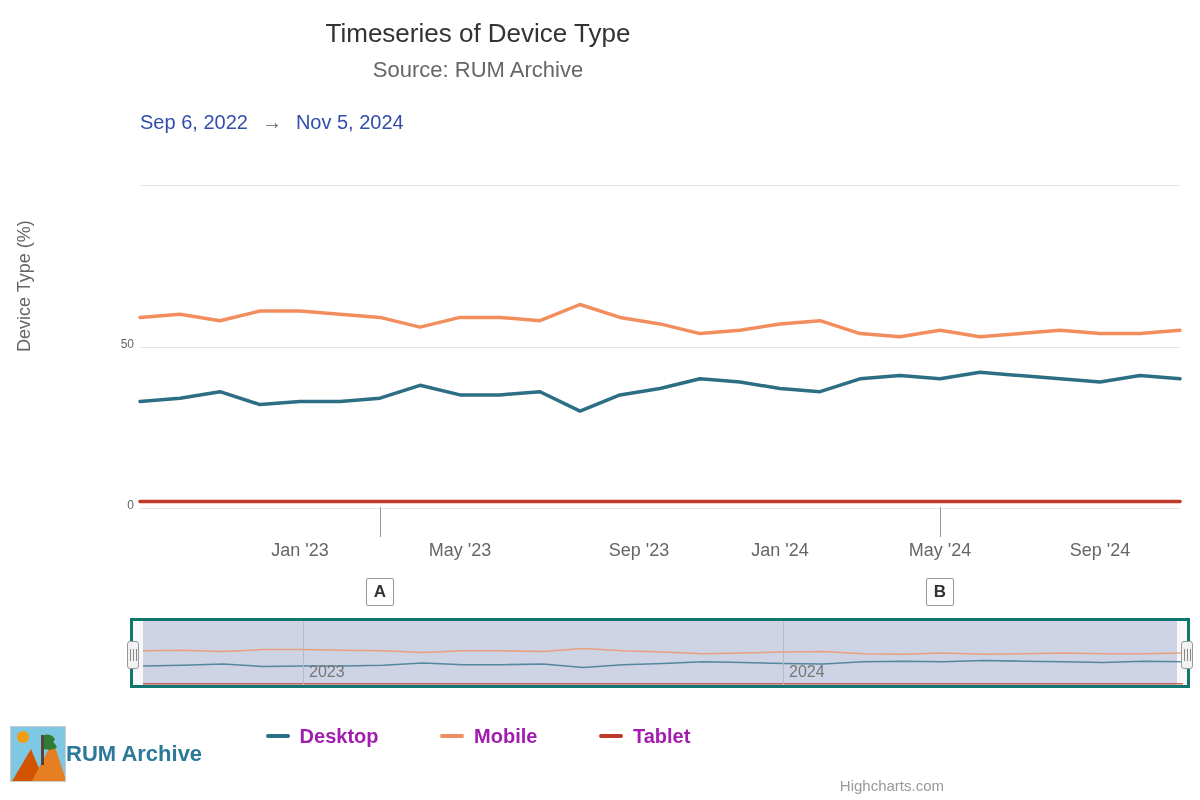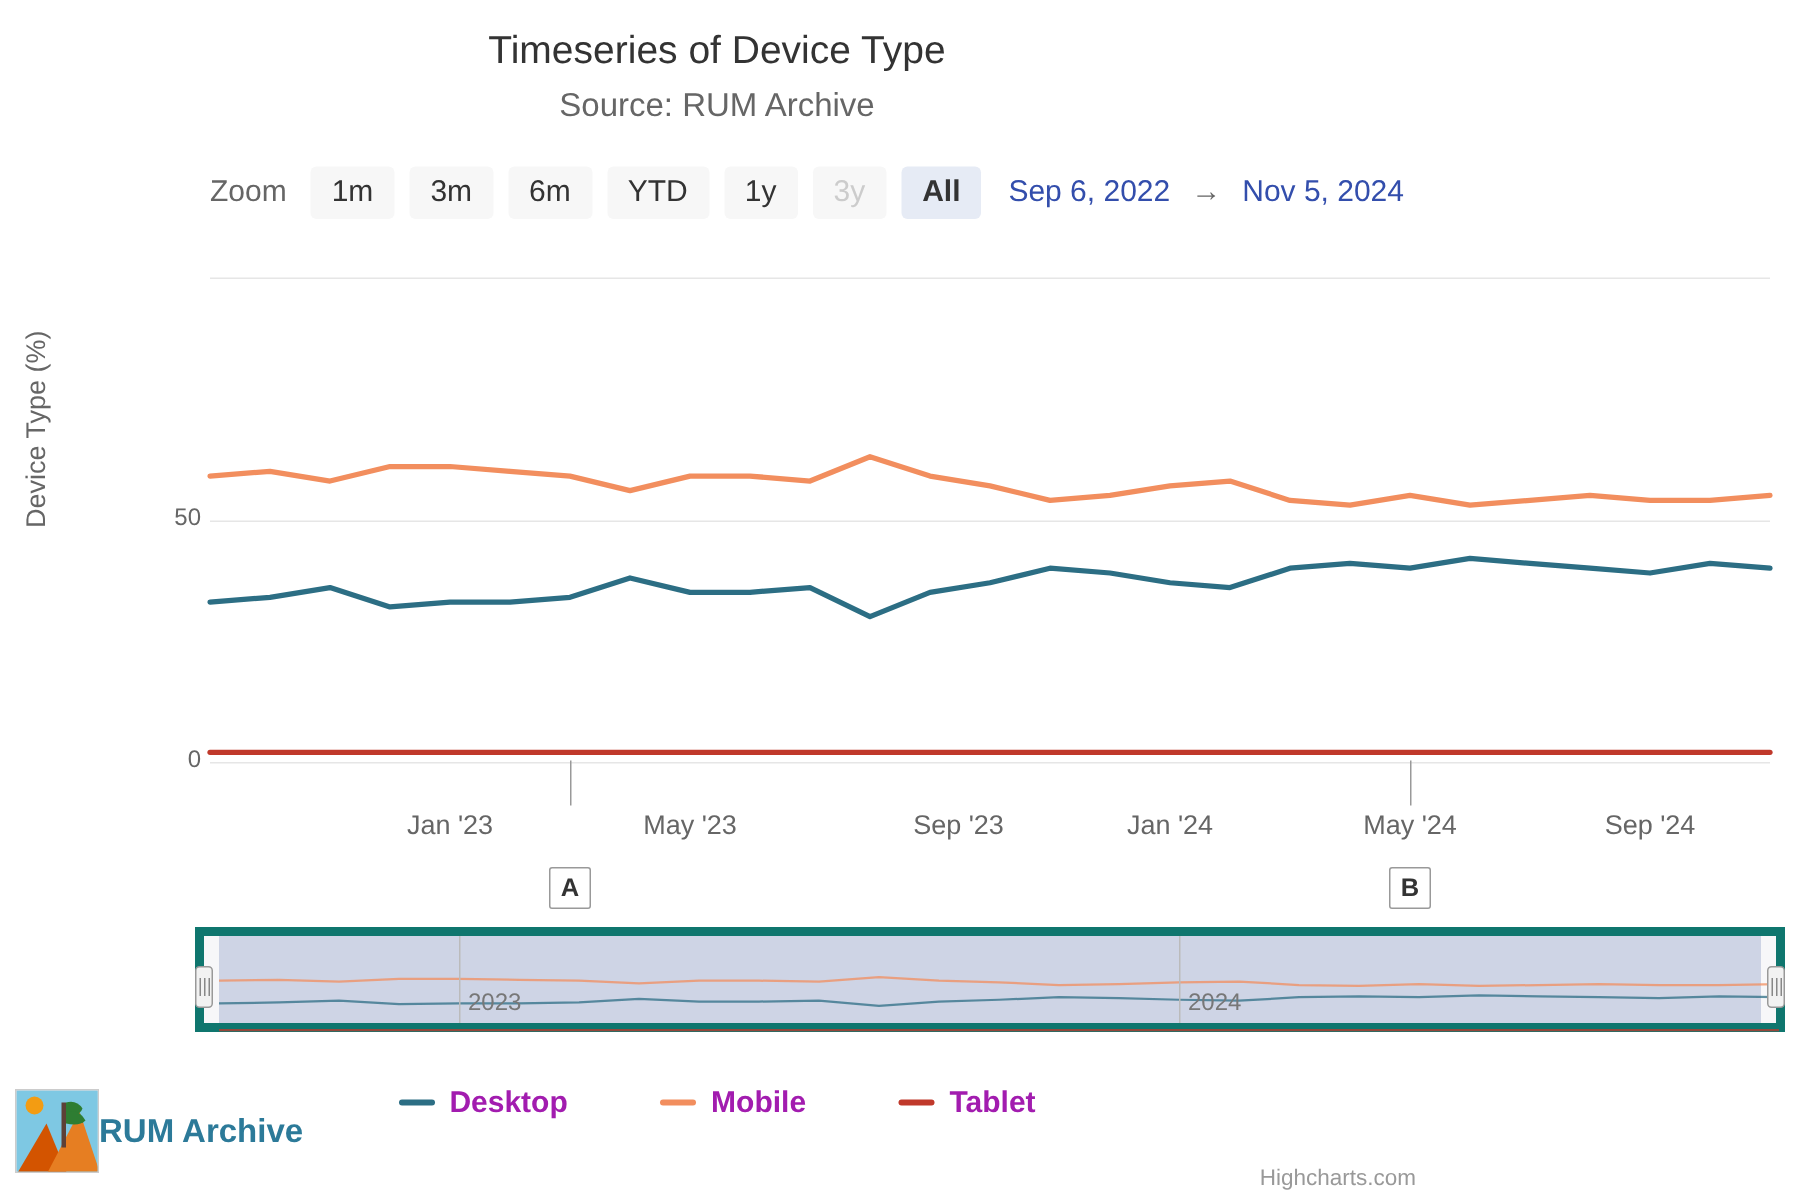--- a/index.html
+++ b/index.html
@@ -32,34 +32,34 @@
   .date-link { color: #334eac; cursor: pointer; }
   .arrow { color: #666; }
   .plot-area {
     position: absolute; left: 140px; top: 185px; width: 1040px; height: 335px;
   }
   .plot-area .hr-top { position:absolute; left:0; right:0; top:0; height:1px; background:#e6e6e6; }
   .ylabel {
     position: absolute; left: 14px; top: 352px; transform: rotate(-90deg);
     transform-origin: left top; font-size: 18px; color: #666; white-space: nowrap;
   }
-  .ytick { position: absolute; left: 100px; font-size: 16px; color: #666; text-align: right; width: 34px; }
+  .ytick { position: absolute; left: 100px; font-size: 12px; color: #666; text-align: right; width: 34px; }
   .gridline { position: absolute; left: 140px; width: 1040px; height: 1px; background: #e6e6e6; }
   svg.lines { position: absolute; left: 0; top: 0; width: 1040px; height: 335px; overflow: visible; }
   .series-line { fill: none; stroke-width: 3.5; stroke-linejoin: round; stroke-linecap: round; }
   .xtick { position: absolute; font-size: 18px; color: #666; transform: translateX(-50%); white-space: nowrap; }
   .flag-line { position:absolute; width:1px; background:#999; }
   .flag-box {
     position: absolute; width: 28px; height: 28px; border: 1px solid #999; background: #fff;
     display: flex; align-items: center; justify-content: center; font-weight: 700;
     font-size: 17px; color: #333; border-radius: 2px; transform: translateX(-50%);
   }
   .navigator {
     position: absolute; left: 130px; top: 618px; width: 1060px; height: 70px;
-    border: 6px solid #0f766e; background: #f7f7f9;
+    border: 3px solid #0f766e; background: #f7f7f9;
   }
   .nav-mask { position:absolute; left:10px; right:10px; top:0; bottom:0; background: rgba(102,122,178,0.28); }
   .nav-handle {
     position: absolute; top: 20px; width: 12px; height: 28px; background: #f2f2f2;
     border: 1px solid #999; border-radius: 3px; display:flex; align-items:center; justify-content:center;
   }
   .nav-handle .bars { display:flex; gap:2px; }
   .nav-handle .bars div { width:1px; height:12px; background:#888; }
   .nav-handle.left { left: -6px; }
   .nav-handle.right { right: -6px; }
@@ -86,31 +86,20 @@
 </style>
 </head>
 <body>
 
 <div class="chart-container">
 
   <h1 class="title">Timeseries of Device Type</h1>
   <div class="subtitle">Source: RUM Archive</div>
 
   <div class="controls-row">
-    <div class="zoom-group">
-      <span class="zoom-label">Zoom</span>
-
-    <button class="zoom-btn">1m</button>
-        <button class="zoom-btn">3m</button>
-        <button class="zoom-btn">6m</button>
-        <button class="zoom-btn">YTD</button>
-        <button class="zoom-btn">1y</button>
-        <button class="zoom-btn disabled">3y</button>
-        <button class="zoom-btn active">All</button>
-      </div>
     <div class="date-range">
       <span class="date-link">Sep 6, 2022</span>
       <span class="arrow">→</span>
       <span class="date-link">Nov 5, 2024</span>
     </div>
   </div>
 
   <div class="ylabel">Device Type (%)</div>
 
   <div class="gridline" style="top:508px;"></div>

